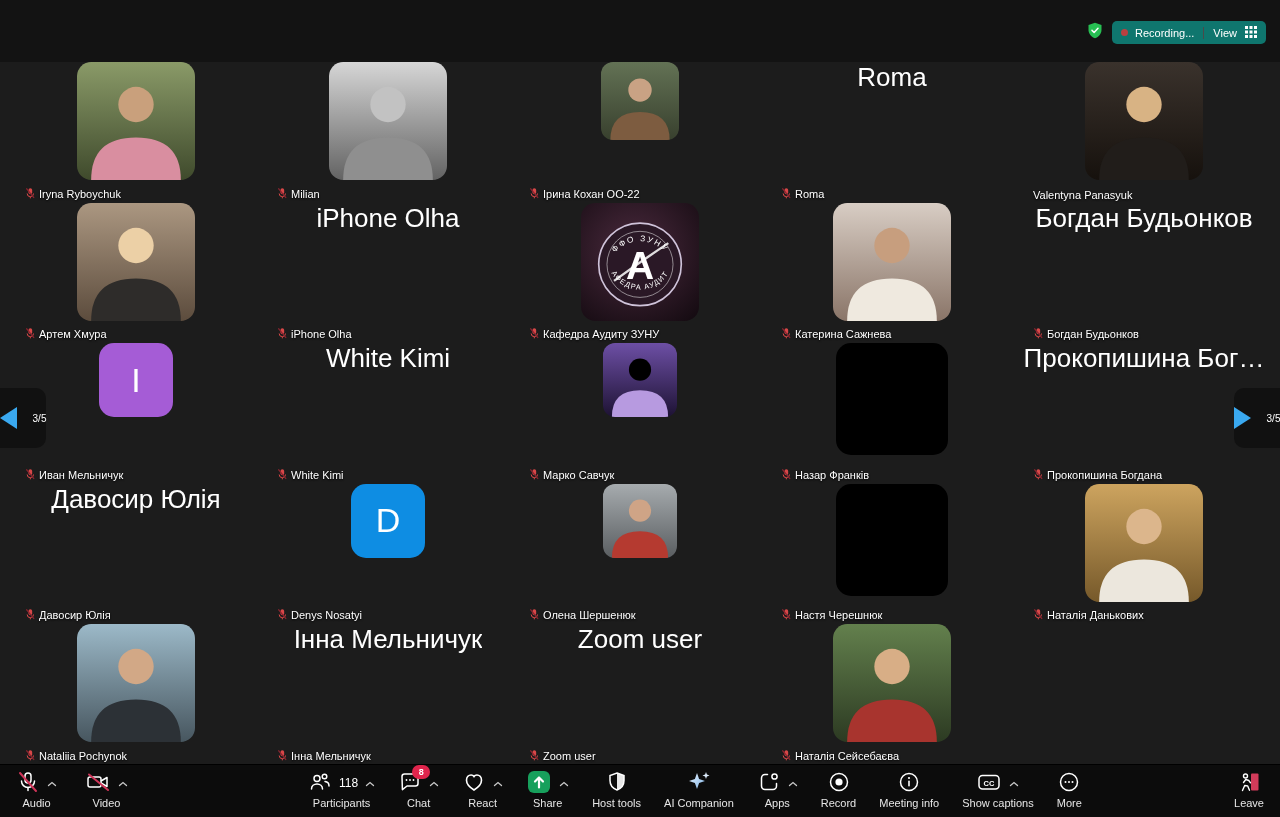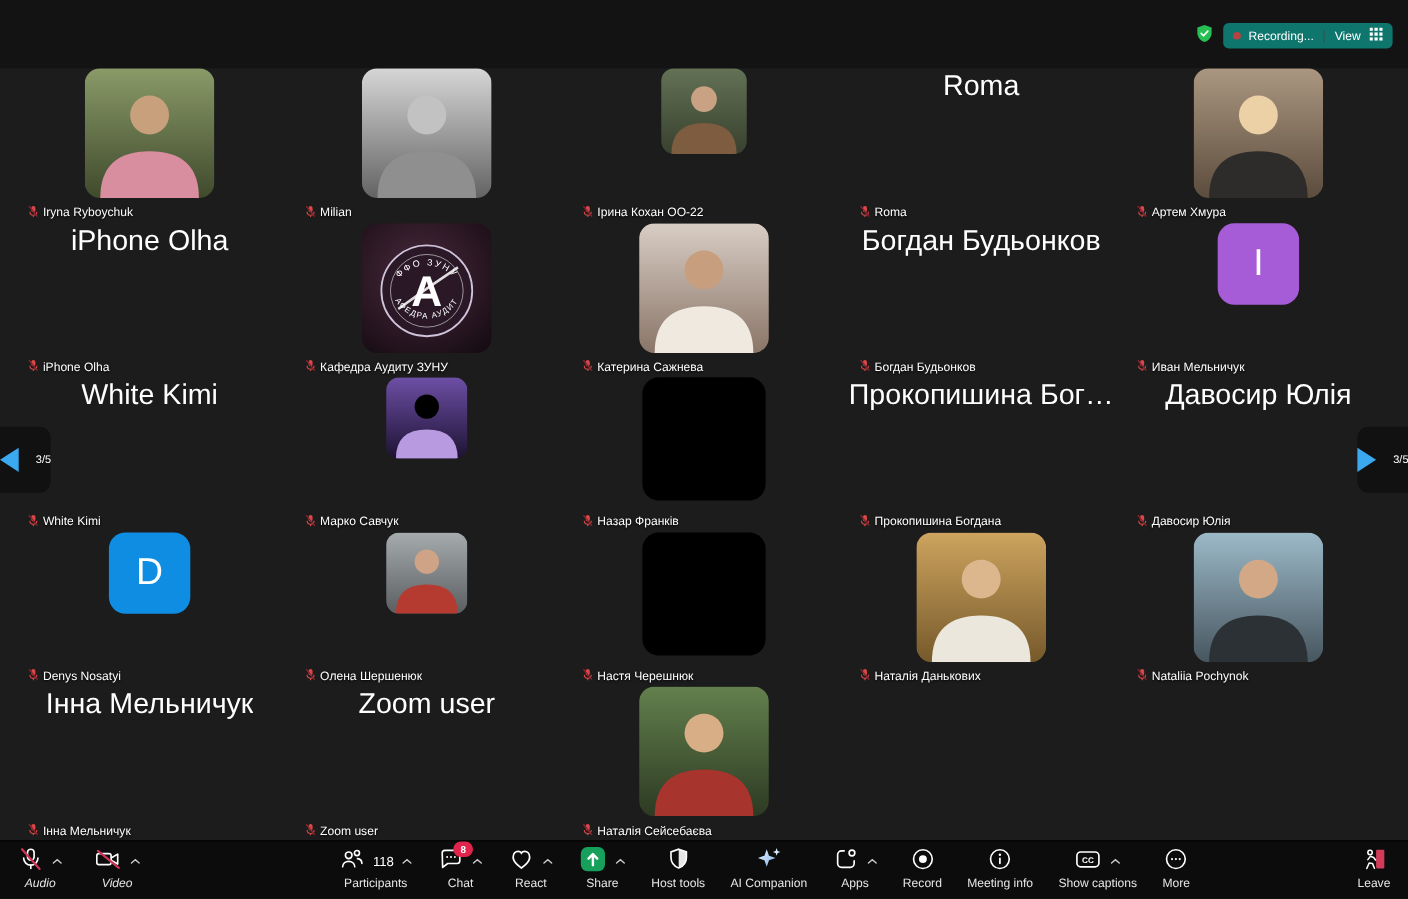--- a/index.html
+++ b/index.html
@@ -41,21 +41,21 @@
     display:flex;flex-direction:row;align-items:center;justify-content:center;gap:16px;z-index:6;cursor:pointer;
   }
   .page-nav.left{left:0;border-radius:0 10px 10px 0;}
   .page-nav.right{right:0;border-radius:10px 0 0 10px;}
   .tri-left{width:0;height:0;border-top:11px solid transparent;border-bottom:11px solid transparent;border-right:17px solid #3aa9f0;}
   .tri-right{width:0;height:0;border-top:11px solid transparent;border-bottom:11px solid transparent;border-left:17px solid #3aa9f0;}
   .page-label{color:#fff;font-size:10px;}
 
   
   #toolbar{position:absolute;bottom:0;left:0;right:0;height:52px;background:#0c0c0c;border-top:1px solid #000;}
-  .tb-left{position:absolute;left:16px;top:4px;display:flex;gap:28px;font-style:italic;}
+  .tb-left{position:absolute;left:16px;top:4px;display:flex;gap:28px;}
   .tb-center{position:absolute;left:308px;top:4px;display:flex;gap:23px;}
   .tb-right{position:absolute;right:16px;top:4px;}
   .tb-item{display:flex;flex-direction:column;align-items:center;color:#e6e6e6;font-size:11px;position:relative;cursor:pointer;}
   .icon-row{display:flex;align-items:center;gap:7px;height:27px;position:relative;}
   .tb-label{margin-top:1px;white-space:nowrap;}
   .count{color:#fff;font-size:12px;}
   .badge{
     position:absolute;top:-4px;left:14px;min-width:14px;height:14px;border-radius:8px;
     background:#e0244c;color:#fff;font-size:9px;display:flex;align-items:center;justify-content:center;
     padding:0 2px;font-weight:bold;
@@ -193,20 +193,43 @@
             <line x1="6.4" y1="11.6" x2="6.4" y2="13.4" stroke="#d84848" stroke-width="1.2"></line>
             <line x1="1.6" y1="1.4" x2="10.9" y2="12.8" stroke="#8c2430" stroke-width="1.5"></line>
           </svg></span>
         <span>Roma</span>
       </div>
     </div>
     <div class="cell">
       <div class="photo">
         <svg width="118" height="118" viewBox="0 0 100 100">
           <defs>
+            <linearGradient id="g4" x1="0" y1="0" x2="0" y2="1">
+              <stop offset="0" stop-color="#3a322c"></stop>
+              <stop offset="1" stop-color="#16110d"></stop>
+            </linearGradient>
+            <clipPath id="g4c">
+              <rect width="100" height="100" rx="12"></rect>
+            </clipPath>
+          </defs>
+          <g clip-path="url(#g4c)">
+            <rect width="100" height="100" fill="url(#g4)"></rect>
+            <circle cx="50" cy="36" r="15" fill="#d8b384"></circle>
+            <path d="M12 100 Q12 64 50 64 Q88 64 88 100 Z" fill="#211d1a"></path>
+          </g>
+        </svg>
+      </div>
+      <div class="name-label">
+        <span>Valentyna Panasyuk</span>
+      </div>
+    </div>
+    <div class="cell">
+      <div class="photo">
+        <svg width="118" height="118" viewBox="0 0 100 100">
+          <defs>
             <linearGradient id="g5" x1="0" y1="0" x2="0" y2="1">
               <stop offset="0" stop-color="#ab9781"></stop>
               <stop offset="1" stop-color="#5c4c3d"></stop>
             </linearGradient>
             <clipPath id="g5c">
               <rect width="100" height="100" rx="12"></rect>
             </clipPath>
           </defs>
           <g clip-path="url(#g5c)">
             <rect width="100" height="100" fill="url(#g5)"></rect>

